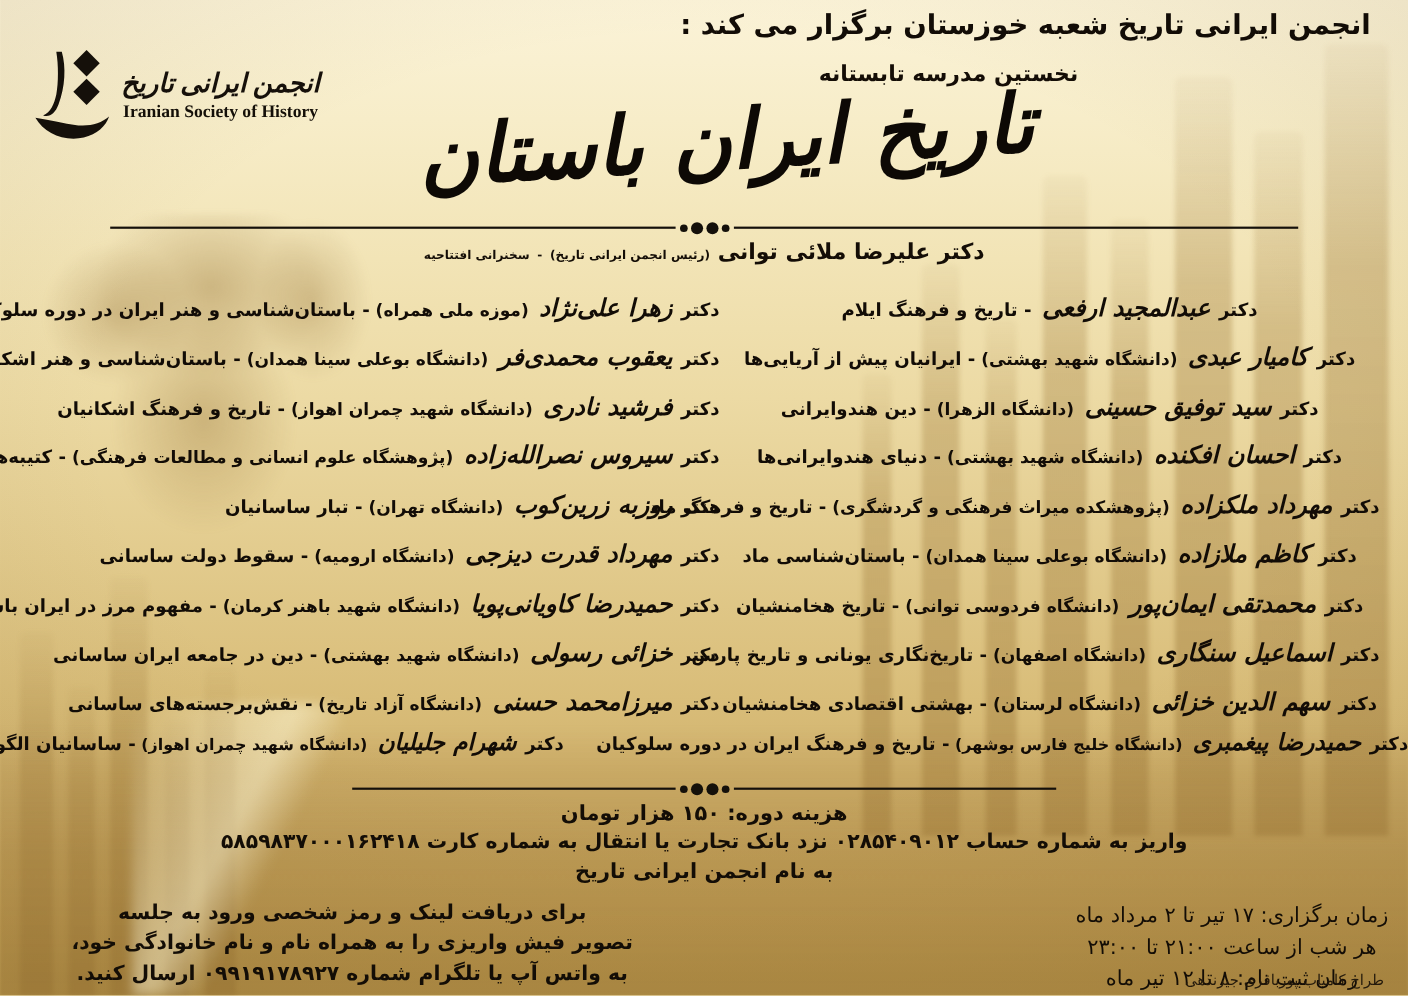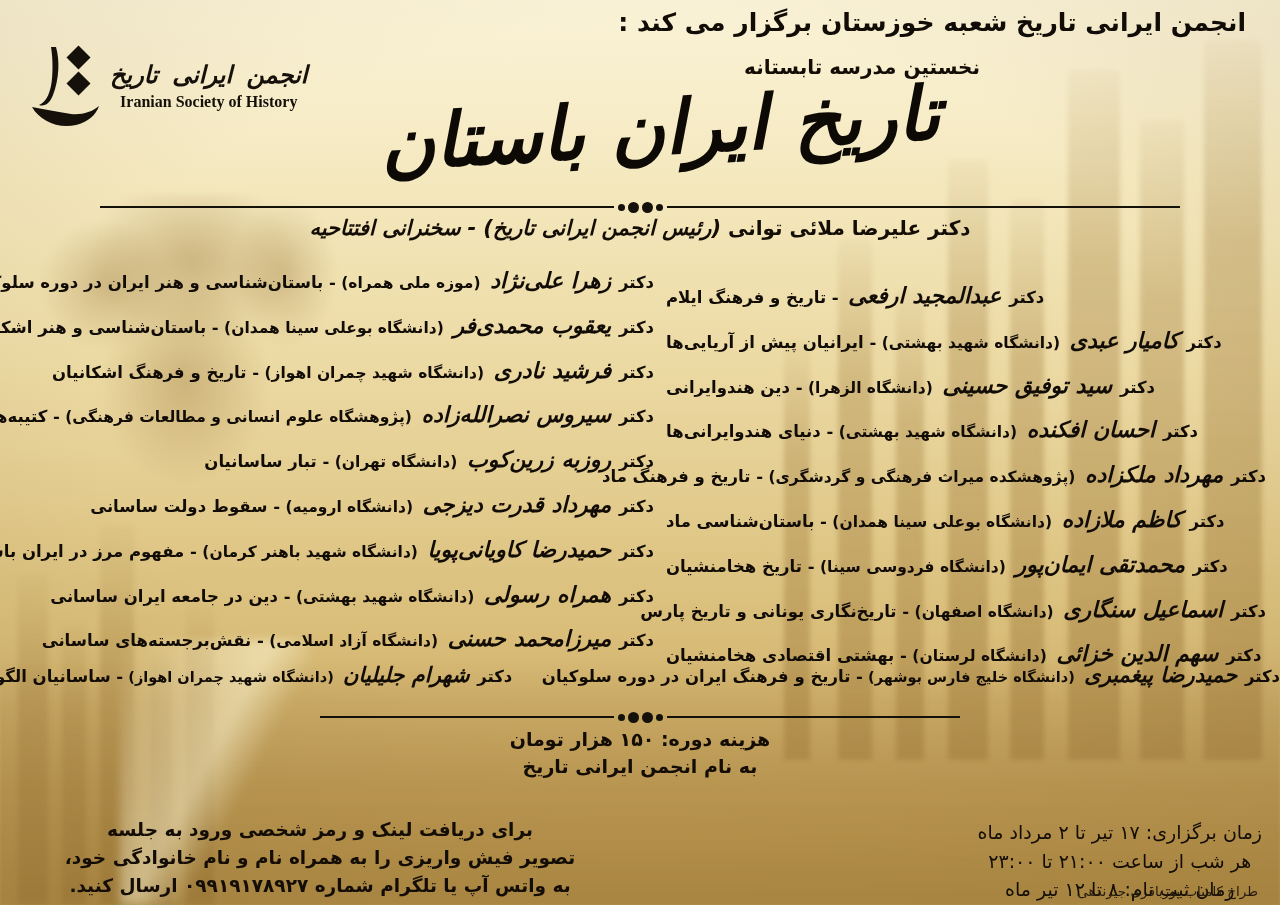--- a/index.html
+++ b/index.html
@@ -76,21 +76,21 @@
   
   .content{position:relative;z-index:5;width:100%;height:100%;}
 
   
   .logo{position:absolute;left:26px;top:40px;width:260px;height:95px;
         display:flex;align-items:center;direction:ltr;}
   .logo-mark{width:78px;height:86px;flex:0 0 78px;position:relative;}
   .logo-words{margin-left:6px;text-align:center;}
   .logo-fa{font-size:24px;color:#16100a;font-weight:700;font-style:italic;
            letter-spacing:1px;white-space:nowrap;line-height:1.1;
-           font-family:Liberation Mono, monospace;}
+           font-family:Liberation Serif, serif;}
   .logo-en{font-size:16px;color:#140f08;font-weight:700;white-space:nowrap;
            font-family:"Liberation Serif","DejaVu Serif",serif;margin-top:2px;}
 
   
   .head-line1{position:absolute;right:34px;top:8px;font-size:25px;font-weight:700;
               color:#120c06;letter-spacing:.2px;white-space:nowrap;}
   .head-line2{position:absolute;right:300px;top:55px;font-size:20px;font-weight:700;
               color:#140d06;white-space:nowrap;}
   .main-title{position:absolute;right:300px;top:76px;width:640px;text-align:center;
               font-size:74px;font-weight:700;color:#0d0905;line-height:1.22;
@@ -100,25 +100,25 @@
            align-items:center;justify-content:center;}
   .divider .bar{height:2px;background:#14100a;flex:1 1 auto;}
   .divider .dots{display:flex;align-items:center;gap:3px;padding:0 4px;}
   .divider .dots i{display:block;width:7px;height:7px;border-radius:50%;background:#14100a;}
   .divider .dots i.big{width:11px;height:11px;}
   .div-top{top:200px;padding:0 100px;}
   .div-bot{top:710px;padding:0 320px;}
 
   .opening{position:absolute;left:0;right:0;top:216px;text-align:center;
            font-size:20px;font-weight:700;color:#140d06;}
-  .opening .sm{font-size:21px;font-style:italic;}
+  .opening .sm{font-size:11px;}
 
   
   .speakers{position:absolute;left:0;right:0;top:268px;height:400px;}
-  .col-right{position:absolute;right:14px;top:0;width:600px;text-align:left;margin-top:15px;}
+  .col-right{position:absolute;right:26px;top:0;width:600px;text-align:center;}
   .col-left{position:absolute;left:14px;top:0;width:640px;text-align:right;}
   .sp{margin-bottom:19.5px;white-space:nowrap;color:#120c06;font-weight:700;
       font-size:17px;line-height:1.15;}
   .sp .dr{font-size:16.5px;}
   .sp .name{font-size:22px;font-style:italic;letter-spacing:.6px;padding:0 2px;}
   .sp .aff{font-size:15.5px;font-weight:700;}
   .sp .topic{font-size:16.5px;font-weight:700;}
   .sp-wide{position:absolute;left:0;right:0;top:663px;text-align:center;
            white-space:nowrap;color:#120c06;font-weight:700;font-size:16.5px;}
   .sp-wide .name{font-size:21px;font-style:italic;letter-spacing:.6px;padding:0 2px;}
@@ -211,52 +211,53 @@
     </div>
 
     <div class="speakers">
       <div class="col-right" id="col-right">
           <div class="sp"><span class="dr"> دکتر </span><span class="name"> عبدالمجید ارفعی </span><span class="topic"> - </span><span class="topic"> تاریخ و فرهنگ ایلام </span></div>
           <div class="sp"><span class="dr"> دکتر </span><span class="name"> کامیار عبدی </span><span class="aff"> (دانشگاه شهید بهشتی) </span><span class="topic"> - </span><span class="topic"> ایرانیان پیش از آریایی‌ها </span></div>
           <div class="sp"><span class="dr"> دکتر </span><span class="name"> سید توفیق حسینی </span><span class="aff"> (دانشگاه الزهرا) </span><span class="topic"> - </span><span class="topic"> دین هندوایرانی </span></div>
           <div class="sp"><span class="dr"> دکتر </span><span class="name"> احسان افکنده </span><span class="aff"> (دانشگاه شهید بهشتی) </span><span class="topic"> - </span><span class="topic"> دنیای هندوایرانی‌ها </span></div>
           <div class="sp"><span class="dr"> دکتر </span><span class="name"> مهرداد ملکزاده </span><span class="aff"> (پژوهشکده میراث فرهنگی و گردشگری) </span><span class="topic"> - </span><span class="topic"> تاریخ و فرهنگ ماد </span></div>
           <div class="sp"><span class="dr"> دکتر </span><span class="name"> کاظم ملازاده </span><span class="aff"> (دانشگاه بوعلی سینا همدان) </span><span class="topic"> - </span><span class="topic"> باستان‌شناسی ماد </span></div>
-          <div class="sp"><span class="dr"> دکتر </span><span class="name"> محمدتقی ایمان‌پور </span><span class="aff"> (دانشگاه فردوسی سینا) </span><span class="topic"> - </span><span class="topic"> تاریخ هخامنشیان </span></div>
+          <div class="sp"><span class="dr"> دکتر </span><span class="name"> محمدتقی ایمان‌پور </span><span class="aff"> (دانشگاه فردوسی توانی) </span><span class="topic"> - </span><span class="topic"> تاریخ هخامنشیان </span></div>
           <div class="sp"><span class="dr"> دکتر </span><span class="name"> اسماعیل سنگاری </span><span class="aff"> (دانشگاه اصفهان) </span><span class="topic"> - </span><span class="topic"> تاریخ‌نگاری یونانی و تاریخ پارس </span></div>
           <div class="sp"><span class="dr"> دکتر </span><span class="name"> سهم الدین خزائی </span><span class="aff"> (دانشگاه لرستان) </span><span class="topic"> - </span><span class="topic"> بهشتی اقتصادی هخامنشیان </span></div>
         </div>
       <div class="col-left" id="col-left">
           <div class="sp"><span class="dr"> دکتر </span><span class="name"> زهرا علی‌نژاد </span><span class="aff"> (موزه ملی همراه) </span><span class="topic"> - </span><span class="topic"> باستان‌شناسی و هنر ایران در دوره سلوکیان </span></div>
           <div class="sp"><span class="dr"> دکتر </span><span class="name"> یعقوب محمدی‌فر </span><span class="aff"> (دانشگاه بوعلی سینا همدان) </span><span class="topic"> - </span><span class="topic"> باستان‌شناسی و هنر اشکانیان </span></div>
           <div class="sp"><span class="dr"> دکتر </span><span class="name"> فرشید نادری </span><span class="aff"> (دانشگاه شهید چمران اهواز) </span><span class="topic"> - </span><span class="topic"> تاریخ و فرهنگ اشکانیان </span></div>
           <div class="sp"><span class="dr"> دکتر </span><span class="name"> سیروس نصرالله‌زاده </span><span class="aff"> (پژوهشگاه علوم انسانی و مطالعات فرهنگی) </span><span class="topic"> - </span><span class="topic"> کتیبه‌ها و متون ایران باستان </span></div>
           <div class="sp"><span class="dr"> دکتر </span><span class="name"> روزبه زرین‌کوب </span><span class="aff"> (دانشگاه تهران) </span><span class="topic"> - </span><span class="topic"> تبار ساسانیان </span></div>
           <div class="sp"><span class="dr"> دکتر </span><span class="name"> مهرداد قدرت دیزجی </span><span class="aff"> (دانشگاه ارومیه) </span><span class="topic"> - </span><span class="topic"> سقوط دولت ساسانی </span></div>
           <div class="sp"><span class="dr"> دکتر </span><span class="name"> حمیدرضا کاویانی‌پویا </span><span class="aff"> (دانشگاه شهید باهنر کرمان) </span><span class="topic"> - </span><span class="topic"> مفهوم مرز در ایران باستان </span></div>
-          <div class="sp"><span class="dr"> دکتر </span><span class="name"> همراه رسولی </span><span class="aff"> (دانشگاه شهید بهشتی) </span><span class="topic"> - </span><span class="topic"> دین در جامعه ایران ساسانی </span></div>
-          <div class="sp"><span class="dr"> دکتر </span><span class="name"> میرزامحمد حسنی </span><span class="aff"> (دانشگاه آزاد اسلامی) </span><span class="topic"> - </span><span class="topic"> نقش‌برجسته‌های ساسانی </span></div>
+          <div class="sp"><span class="dr"> دکتر </span><span class="name"> خزائی رسولی </span><span class="aff"> (دانشگاه شهید بهشتی) </span><span class="topic"> - </span><span class="topic"> دین در جامعه ایران ساسانی </span></div>
+          <div class="sp"><span class="dr"> دکتر </span><span class="name"> میرزامحمد حسنی </span><span class="aff"> (دانشگاه آزاد تاریخ) </span><span class="topic"> - </span><span class="topic"> نقش‌برجسته‌های ساسانی </span></div>
         </div>
     </div>
 
     <div class="sp-wide" id="sp-wide"><span class="dr"> دکتر </span><span class="name"> حمیدرضا پیغمبری </span><span class="aff"> (دانشگاه خلیج فارس بوشهر) </span><span class="topic"> - </span><span class="topic"> تاریخ و فرهنگ ایران در دوره سلوکیان </span><span class="gap"></span><span class="dr"> دکتر </span><span class="name"> شهرام جلیلیان </span><span class="aff"> (دانشگاه شهید چمران اهواز) </span><span class="topic"> - </span><span class="topic"> ساسانیان الگویی برای خلافت عباسیان </span></div>
 
     <div class="divider div-bot">
       <span class="bar"></span>
       <span class="dots">
           <i></i>
           <i class="big"></i>
           <i class="big"></i>
           <i></i>
         </span>
       <span class="bar"></span>
     </div>
 
     <div class="fee">
       <div class="l">هزینه دوره: ۱۵۰ هزار تومان</div>
+      <div class="l mid">واریز به شماره حساب ۰۲۸۵۴۰۹۰۱۲ نزد بانک تجارت یا انتقال به شماره کارت ۵۸۵۹۸۳۷۰۰۰۱۶۲۴۱۸</div>
       <div class="l">به نام انجمن ایرانی تاریخ</div>
     </div>
 
     <div class="foot">
       <div class="foot-right">
         <div class="l">زمان برگزاری: ۱۷ تیر تا ۲ مرداد ماه</div>
         <div class="l">هر شب از ساعت ۲۱:۰۰ تا ۲۳:۰۰</div>
         <div class="l">زمان ثبت نام: ۸ تا ۱۲ تیر ماه</div>
       </div>
       <div class="foot-left">

